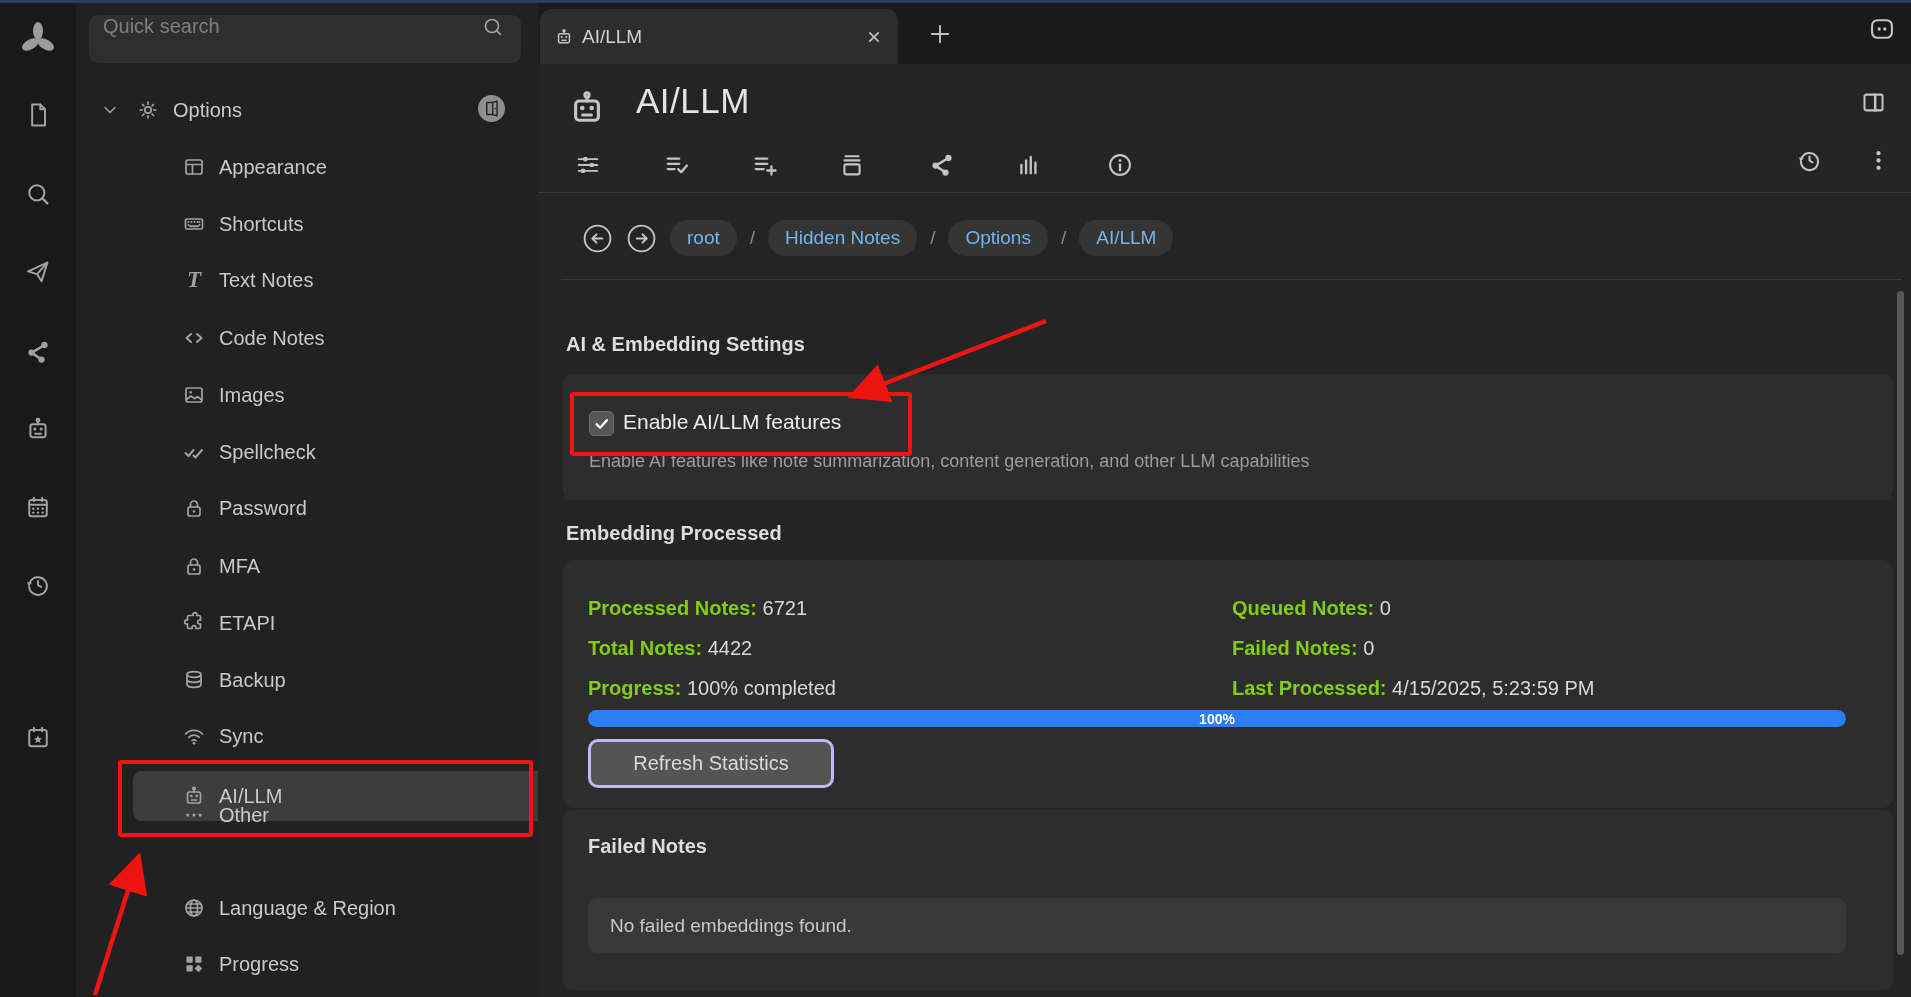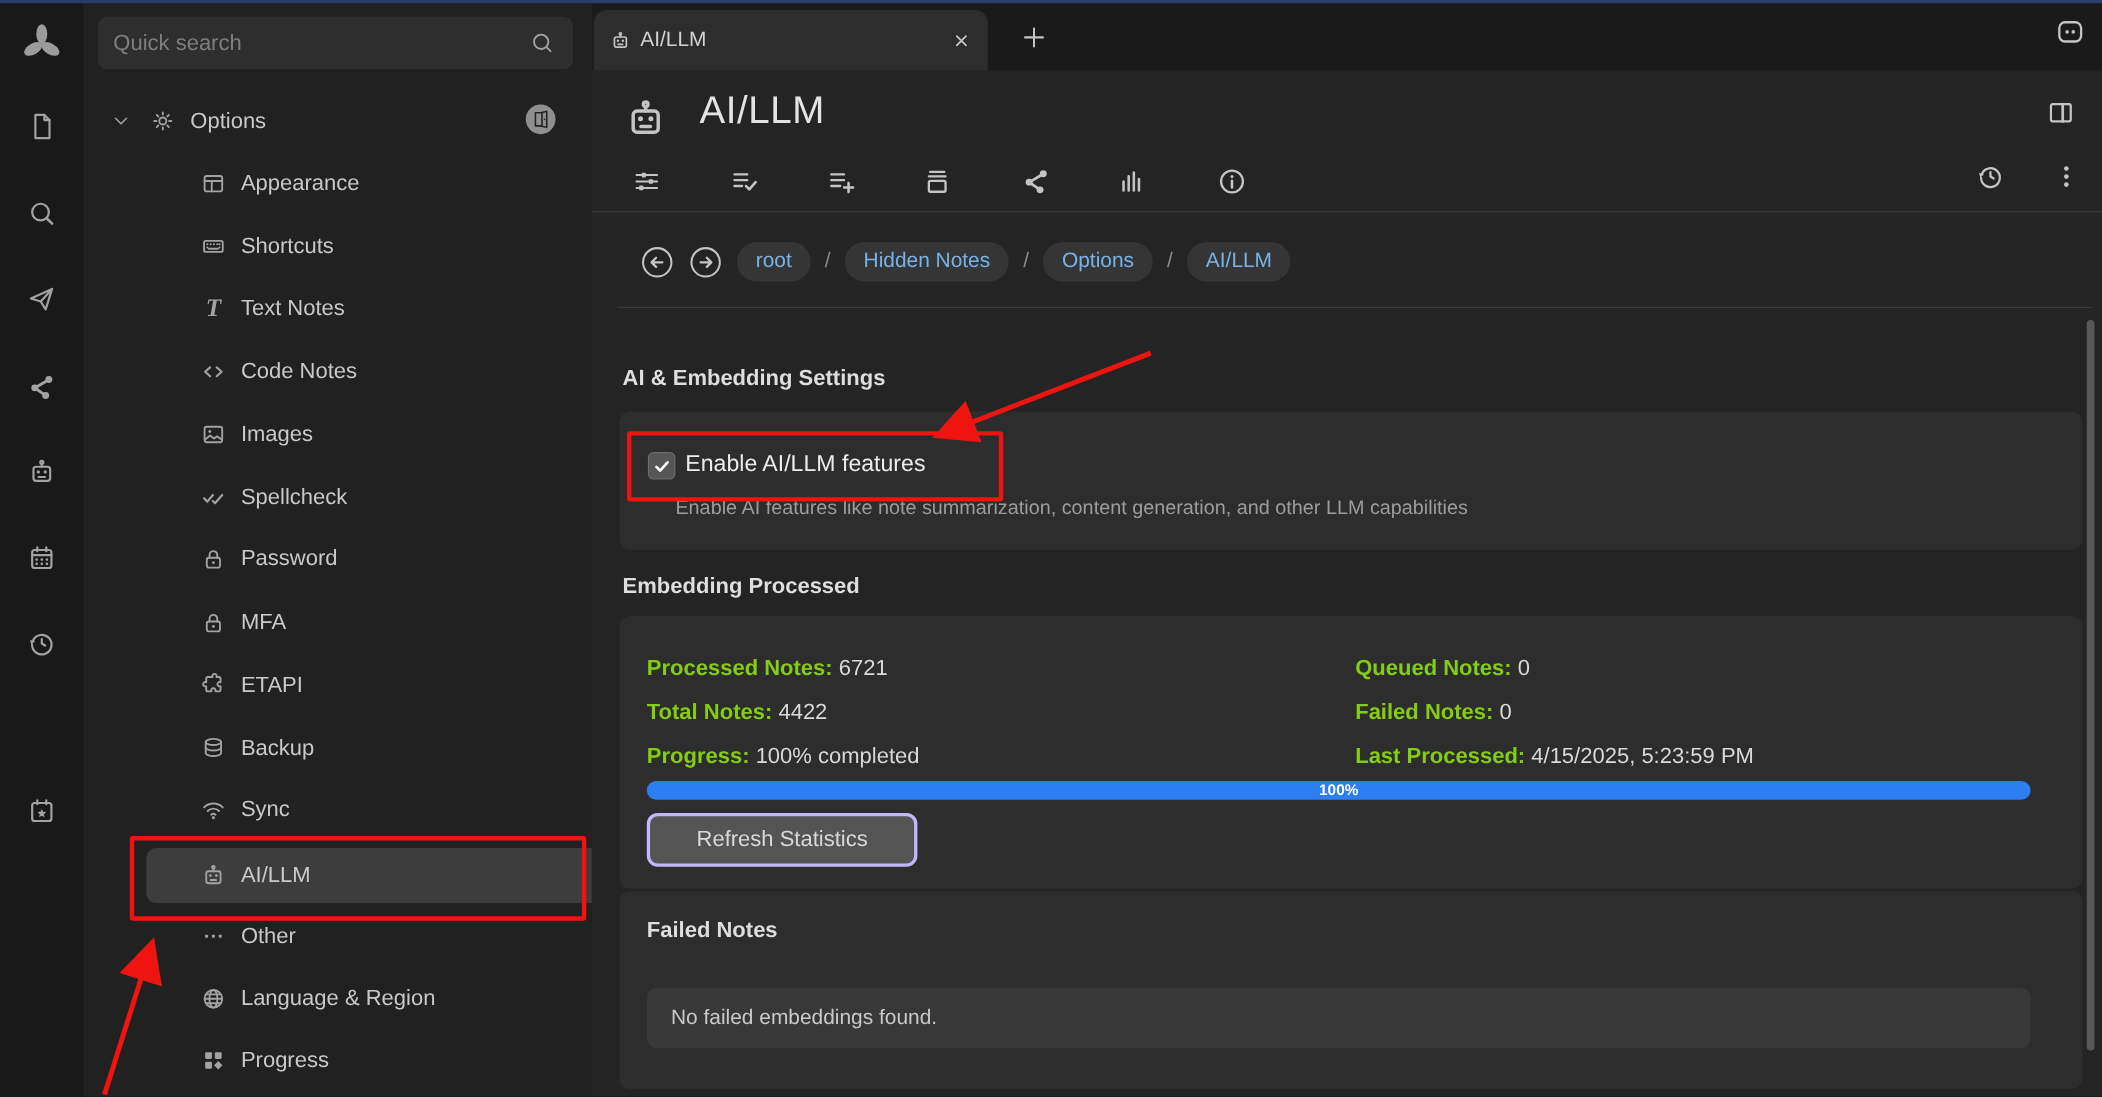--- a/index.html
+++ b/index.html
@@ -7,21 +7,21 @@
          font-family:"Liberation Sans",sans-serif;background:#242424;color:#d6d6d6;}
   .abs{position:absolute;}
   
   .topstrip{left:0;top:0;width:1911px;height:3px;background:#2a3d66;}
   
   .rail{left:0;top:3px;width:76px;height:994px;background:#191919;}
   .rail .ric{position:absolute;left:24px;width:28px;height:28px;}
   
   .sidebar{left:76px;top:3px;width:462px;height:994px;background:#212121;}
   .searchbox{position:absolute;left:13px;top:12px;width:432px;height:48px;background:#2e2e2e;
-             border-radius:9px;display:flex;align-items:center;}
+             border-radius:9px;display:flex;align-items:flex-start;}
   .searchbox input{flex:1;background:transparent;border:none;outline:none;color:#cfcfcf;
                    font-size:20px;padding:0 14px;font-family:inherit;}
   .searchbox input::placeholder{color:#7f7f7f;}
   .searchbox .mag{width:24px;height:24px;margin-right:16px;}
   .trow{position:absolute;left:0;width:462px;height:56px;display:flex;align-items:center;}
   .trow .ticon{width:24px;height:24px;margin-right:13px;position:relative;z-index:1;flex:none;}
   .trow .tlabel{font-size:20px;color:#c9c9c9;position:relative;z-index:1;white-space:nowrap;}
   .trow.child{padding-left:106px;}
   .trow.root{padding-left:24px;}
   .trow.sel::before{content:"";position:absolute;left:57px;right:10px;top:3px;bottom:3px;
@@ -50,21 +50,21 @@
   .navcirc{width:31px;height:31px;}
   .pill{height:36px;line-height:36px;padding:0 17px;border-radius:18px;background:#353535;
         font-size:19px;color:#78b3e8;}
   .csep{font-size:19px;color:#8a8a8a;}
   .div2{position:absolute;left:23px;top:276px;width:1341px;height:1px;background:#3a3a3a;}
   .h1{position:absolute;font-size:20px;font-weight:bold;color:#dedede;}
   .card{position:absolute;left:25px;width:1330px;background:#2d2d2d;border-radius:10px;}
   .cbox{position:absolute;left:26px;top:37px;width:23px;height:23px;border-radius:5px;
         background:#565656;border:1px solid #6d6d6d;display:flex;align-items:center;justify-content:center;}
   .cblabel{position:absolute;left:60px;top:36px;font-size:21px;color:#ececec;}
-  .cbdesc{position:absolute;left:26px;top:77px;font-size:18px;color:#9c9c9c;margin-left:25px;}
+  .cbdesc{position:absolute;left:26px;top:77px;font-size:18px;color:#9c9c9c;}
   .statcol{position:absolute;top:28px;}
   .statrow{height:40px;line-height:40px;font-size:20px;color:#d9d9d9;white-space:nowrap;}
   .statrow b{color:#84cc16;}
   .pbar{position:absolute;left:25px;top:150px;width:1258px;height:17px;border-radius:9px;
         background:#2c7ef2;text-align:center;}
   .pbar span{font-size:14px;line-height:17px;color:#fff;font-weight:bold;}
   .refreshbtn{position:absolute;left:25px;top:179px;width:246px;height:49px;border-radius:10px;
         background:#545454;border:3px solid #c4b5fd;color:#d9d9d9;font-size:20px;
         font-family:inherit;box-sizing:border-box;}
   .innerbox{position:absolute;left:25px;top:88px;width:1258px;height:55px;background:#383838;
@@ -285,21 +285,21 @@
       <span class="ticon">
         <svg class="ln" viewBox="0 0 24 24" width="24" height="24">
             <rect x="5.5" y="8" width="13" height="11" rx="2"></rect>
             <circle class="fl" cx="9.3" cy="12" r="1.3"></circle>
             <circle class="fl" cx="14.7" cy="12" r="1.3"></circle>
             <path d="M9.5 16h5M12 8V5.7"></path>
             <circle cx="12" cy="4.5" r="1.2"></circle>
           </svg></span>
       <span class="tlabel">AI/LLM</span>
     </div>
-    <div class="trow child" style="top:820px">
+    <div class="trow child" style="top:784px">
       <span class="ticon">
         <svg class="ln" viewBox="0 0 24 24" width="24" height="24">
             <rect class="fl" x="4.5" y="10.8" width="2.6" height="2.6" rx=".5"></rect>
             <rect class="fl" x="10.7" y="10.8" width="2.6" height="2.6" rx=".5"></rect>
             <rect class="fl" x="16.9" y="10.8" width="2.6" height="2.6" rx=".5"></rect>
           </svg></span>
       <span class="tlabel">Other</span>
     </div>
     <div class="trow child" style="top:877px">
       <span class="ticon">

